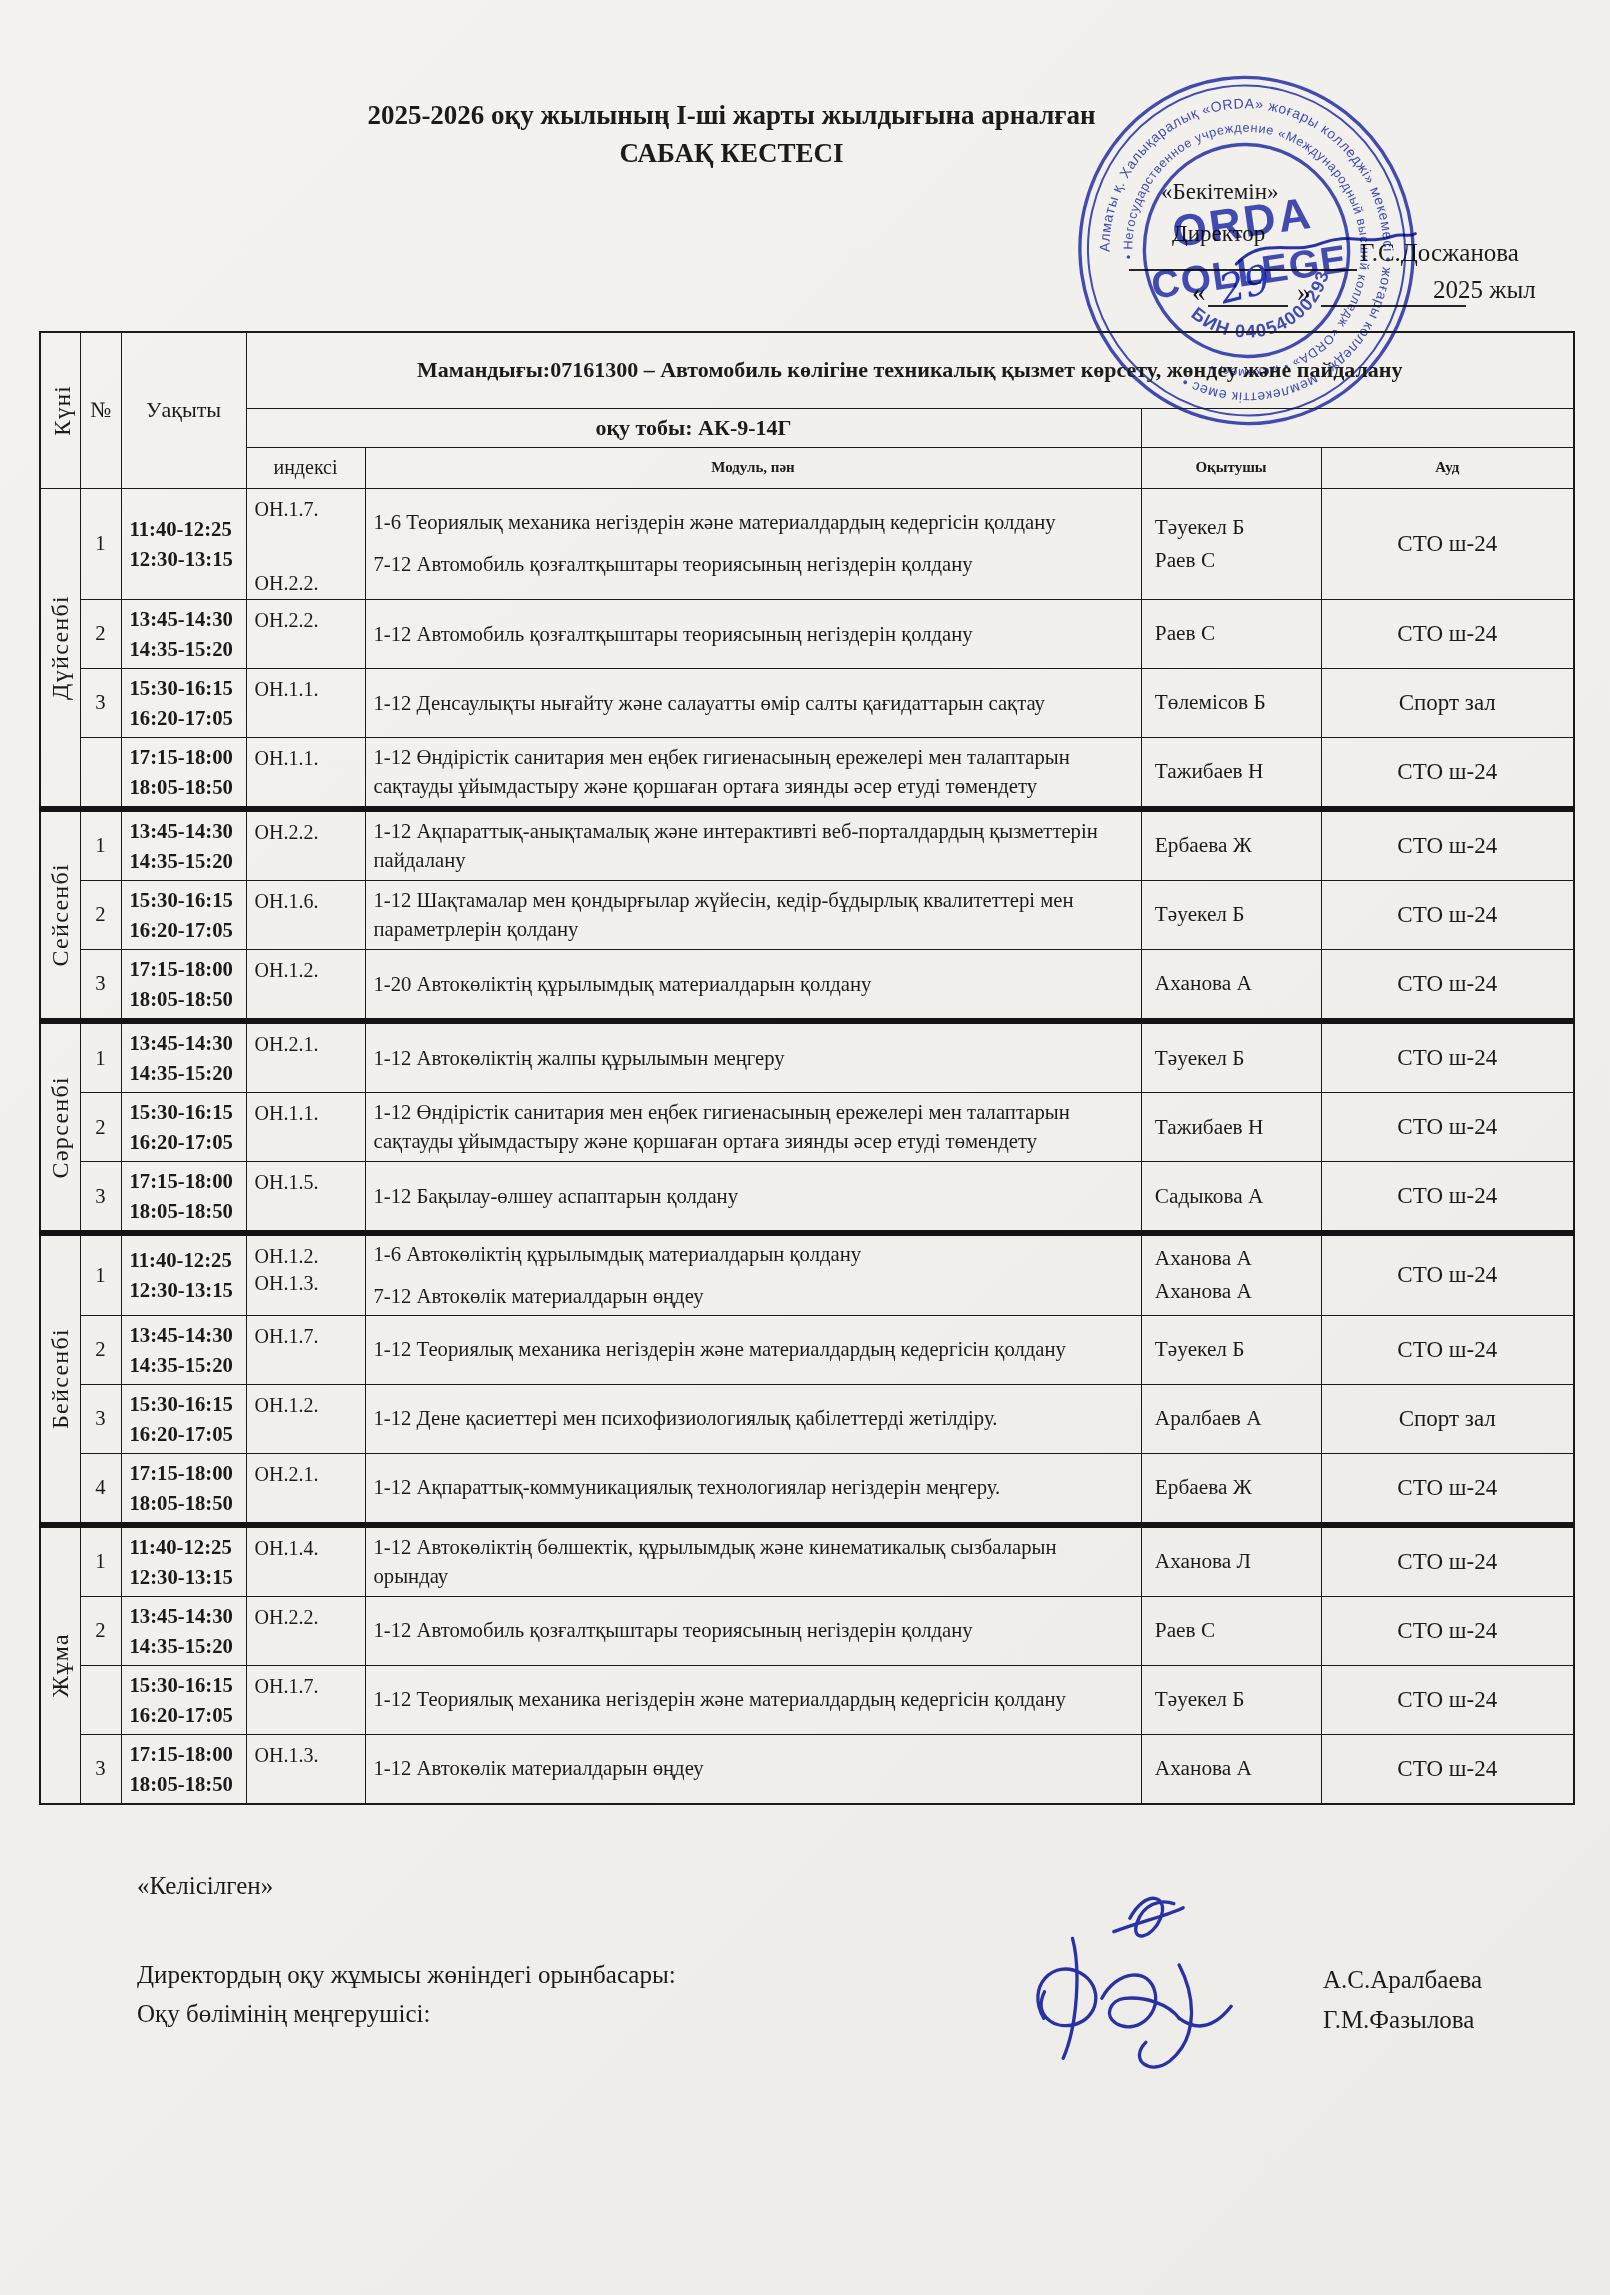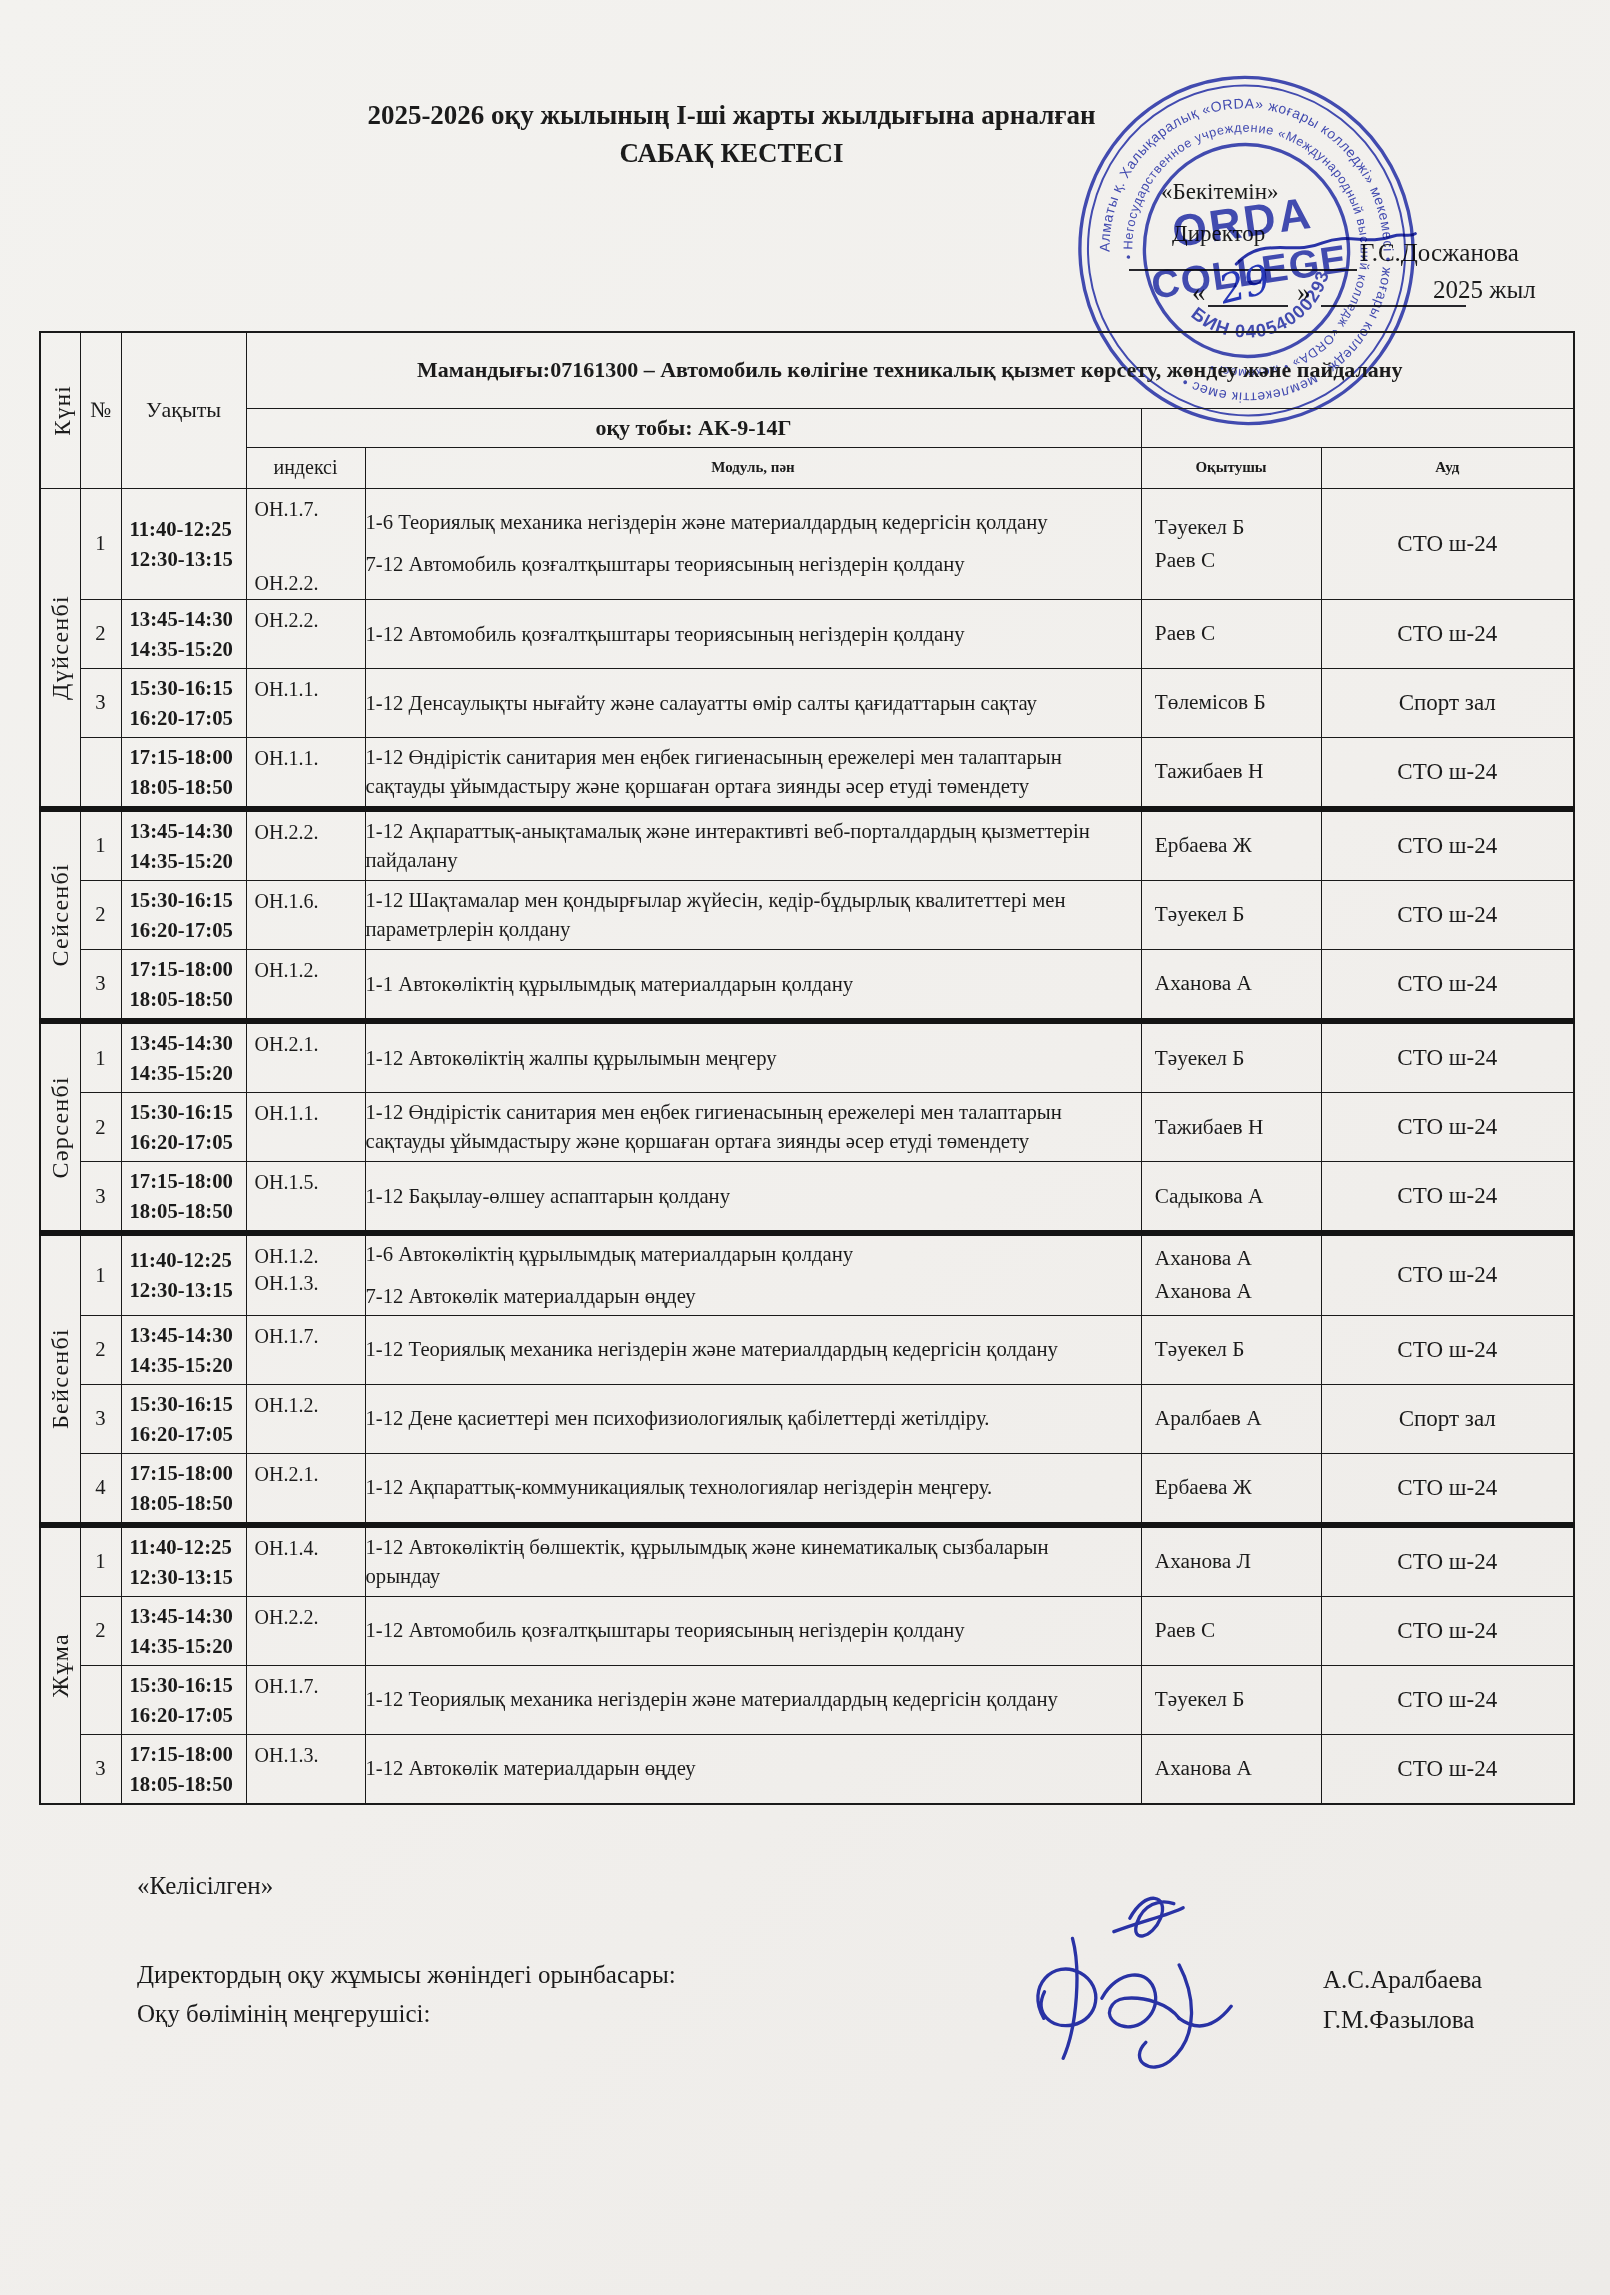--- a/index.html
+++ b/index.html
@@ -57,21 +57,21 @@
   th.group{font-size:22px;font-weight:bold;text-align:center;}
   th.groupempty{}
   th.indexh{font-size:20px;font-weight:normal;text-align:center;}
   th.moduleh,th.teacherh,th.roomh{font-size:15px;font-weight:bold;text-align:center;}
   tbody tr{height:65px;}
   tbody.day-sep > tr:first-child > td{border-top:6.7px solid #141414;}
   td.day-cell{padding:2.7px;text-align:center;}
   td.num-cell{text-align:center;font-size:20.7px;}
   td.time-cell{text-align:left;font-weight:bold;font-size:20.7px;white-space:pre-line;line-height:1.45;padding:4px 8px;}
   td.index-cell{font-size:20px;vertical-align:top;padding-top:9.3px;padding-left:8px;}
-  td.module-cell{font-size:20.7px;line-height:1.38;padding-left:0;padding-right:16px;}
+  td.module-cell{font-size:20.7px;line-height:1.38;padding-left:8px;padding-right:16px;}
   td.teacher-cell{font-size:21.3px;white-space:pre-line;line-height:1.55;padding-left:13.3px;}
   td.room-cell{font-size:23px;text-align:center;}
   
   .agreed{position:absolute;left:137px;top:1872px;font-size:25px;}
   .footer-labels{position:absolute;left:137px;top:1956px;font-size:25px;line-height:1.55;}
   .footer-names{position:absolute;left:1323px;top:1960px;font-size:25px;line-height:1.6;}
   .footer-sig{position:absolute;left:975px;top:1877px;width:327px;height:260px;mix-blend-mode:multiply;}
 </style>
 </head>
 <body>
@@ -241,21 +241,21 @@
           <td class="room-cell">СТО ш-24</td>
         </tr>
         <tr>
           <td class="num-cell">3</td>
           <td class="time-cell">17:15-18:00
 18:05-18:50</td>
           <td class="index-cell">
             <div>ОН.1.2.</div>
           </td>
           <td class="module-cell">
-            <div>1-1 Автокөліктің құрылымдық материалдарын қолдану</div>
+            <div>1-20 Автокөліктің құрылымдық материалдарын қолдану</div>
           </td>
           <td class="teacher-cell">Аханова А</td>
           <td class="room-cell">СТО ш-24</td>
         </tr>
       </tbody>
       <tbody class="day-sep">
         <tr>
           <td class="day-cell" rowspan="3">
             <div class="vtext">Сәрсенбі</div>
           </td>

